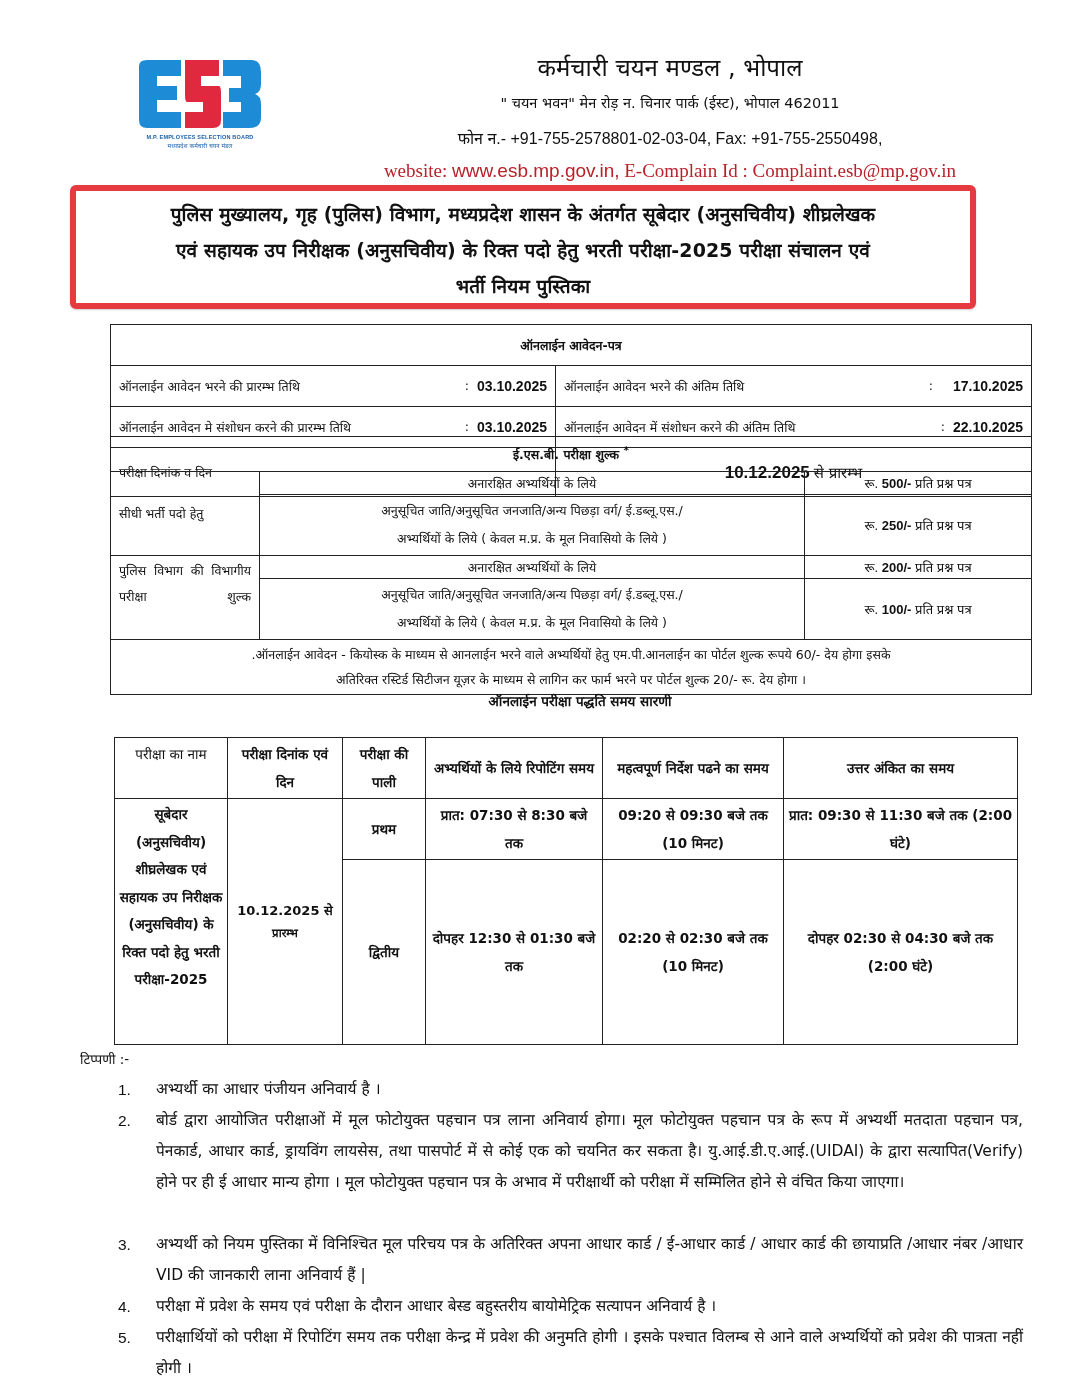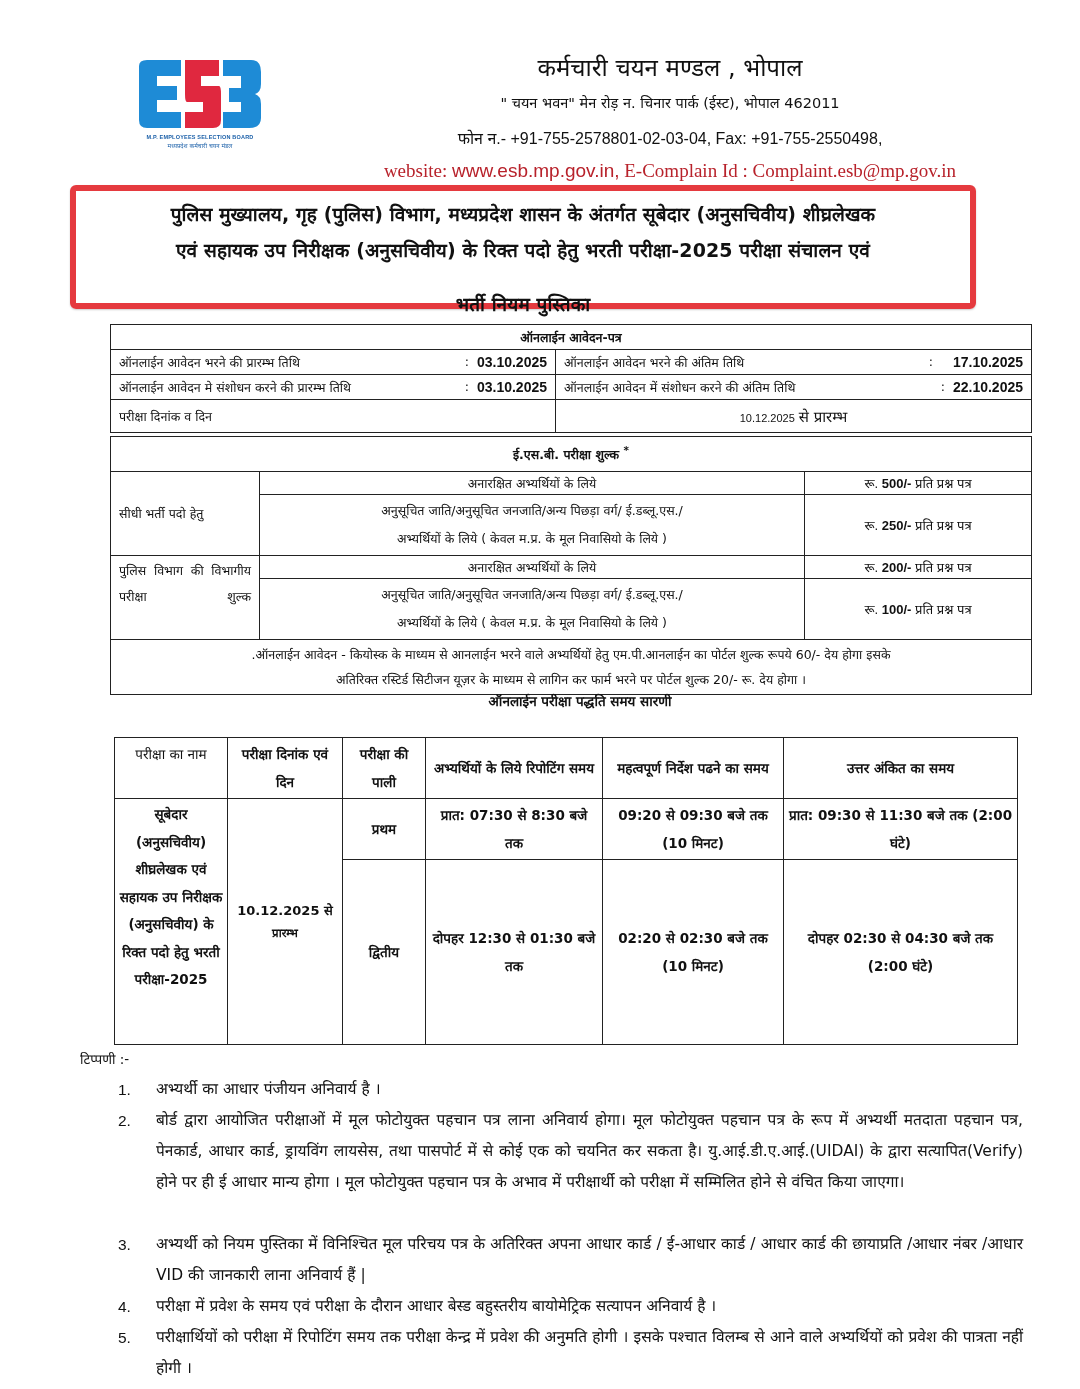--- a/index.html
+++ b/index.html
@@ -21,21 +21,21 @@
   #website { top:160px; font-size:19px; color:#b8222b; font-family:"Liberation Serif",serif; }
   #website .mid { font-family:"Liberation Sans",sans-serif;margin-top:13px; }
 
   
   #title-box { left:70px; top:185px; width:906px; height:124px; border:6px solid #e53a3f; border-radius:6px; box-sizing:border-box; box-shadow:0 1px 2px rgba(0,0,0,.2); }
   #title-box .t { position:absolute; left:0; width:100%; text-align:center; font-weight:bold; font-size:19px; white-space:nowrap; letter-spacing:0.1px; }
 
   
   table { border-collapse:collapse; }
   #t1 { position:absolute; left:110px; top:324px; width:922px; }
-  #t1 td { border:1.5px solid #222; font-size:12.5px; padding:0 8px; height:24px; }
+  #t1 td { border:1.5px solid #222; font-size:12.5px; padding:8px 8px; height:24px; }
   #t1 .center { text-align:center; }
   #t1 .bold { font-weight:bold; }
   #t1 .lbl { display:inline-block; }
   #t1 .val { float:right; font-weight:bold; font-family:"Liberation Sans",sans-serif; font-size:14px; }
   #t1 .colon { float:right; margin-right:8px; }
 
   
   #t2 { position:absolute; left:110px; top:436px; width:922px; }
   #t2 td { border:1.5px solid #222; font-size:12.5px; padding:2px 8px; }
   #t2 .center { text-align:center; }
@@ -78,21 +78,21 @@
 <div id="org-name" class="abs hdr">कर्मचारी चयन मण्डल , भोपाल</div>
 <div id="address" class="abs hdr">" चयन भवन" मेन रोड़ न. चिनार पार्क (ईस्ट), भोपाल 462011</div>
 <div id="phone" class="abs hdr">फोन न.- +91-755-2578801-02-03-04, Fax: +91-755-2550498,</div>
 <div id="website" class="abs hdr">
   <span>website: </span><span class="mid">www.esb.mp.gov.in,</span><span> E-Complain Id : Complaint.esb@mp.gov.in</span>
 </div>
 
 <div id="title-box" class="abs">
   <div class="t" style="top:10px">पुलिस मुख्यालय, गृह (पुलिस) विभाग, मध्यप्रदेश शासन के अंतर्गत सूबेदार (अनुसचिवीय) शीघ्रलेखक</div>
   <div class="t" style="top:46px">एवं सहायक उप निरीक्षक (अनुसचिवीय) के रिक्त पदो हेतु भरती परीक्षा-2025 परीक्षा संचालन एवं</div>
-  <div class="t" style="top:100px">भर्ती नियम पुस्तिका</div>
+  <div class="t" style="top:82px">भर्ती नियम पुस्तिका</div>
 </div>
 
 <table id="t1">
   <tbody>
       <tr>
     <td colspan="2" class="center bold">ऑनलाईन आवेदन-पत्र</td>
   </tr>
   <tr>
     <td style="width:428px">
       <span class="lbl">ऑनलाईन आवेदन भरने की प्रारम्भ तिथि</span>
@@ -109,21 +109,21 @@
       <span class="val">03.10.2025</span><span class="colon">:</span>
     </td>
     <td>
       <span class="lbl">ऑनलाईन आवेदन में संशोधन करने की अंतिम तिथि</span>
       <span class="val">22.10.2025</span><span class="colon">:</span>
     </td>
   </tr>
   <tr>
     <td style="height:32px">परीक्षा दिनांक व दिन</td>
     <td class="center">
-      <span style="font-weight:normal;font-family:'Liberation Sans',sans-serif;font-size:11px">10.12.2025</span>
+      <span style="font-weight:bold;font-family:'Liberation Sans',sans-serif;font-size:17px">10.12.2025</span>
       <span style="font-weight:normal;font-size:15px">से प्रारम्भ</span>
     </td>
   </tr>
 </tbody>
   </table>
 
 <table id="t2">
   <tbody>
       <tr>
     <td colspan="3" class="center" style="height:30px;font-weight:bold">

